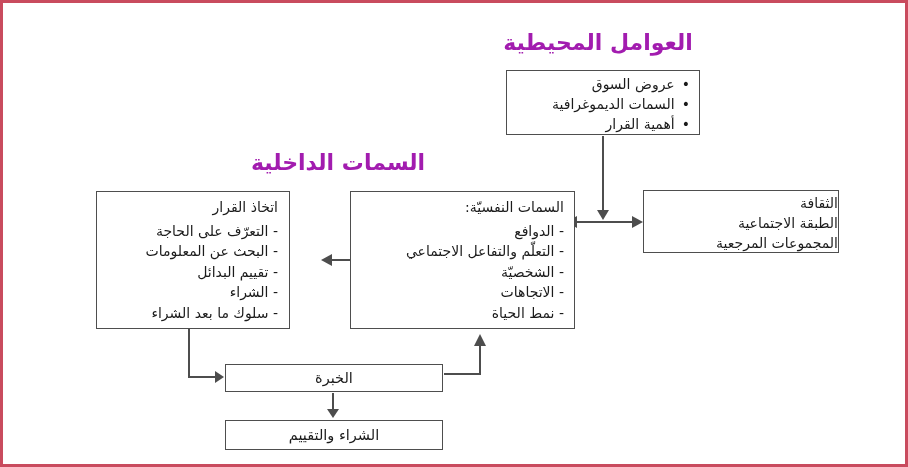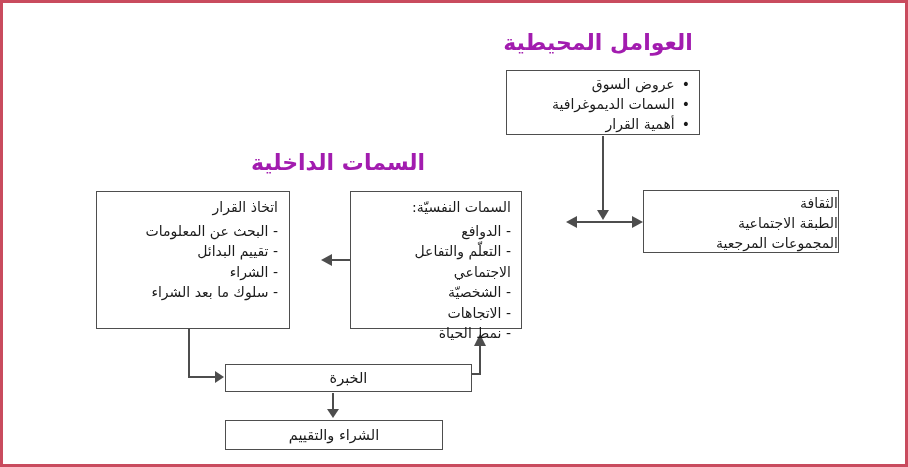--- a/index.html
+++ b/index.html
@@ -41,31 +41,31 @@
     border: 1.5px solid #4e4e4e;
     background: #ffffff;
     direction: rtl;
     text-align: right;
     font-size: 14px;
     line-height: 20px;
     color: #1b1b1b;
   }
   .env-box      { left: 503px; top:  67px; width: 194px; height: 65px;  padding: 3px 9px 0 4px; }
   .ext-box      { left: 640px; top: 187px; width: 196px; height: 63px;  padding: 2px 0 0 4px; }
-  .psych-box    { left: 347px; top: 188px; width: 172px; height: 138px; padding: 5px 10px 0 4px; line-height: 20.5px; }
+  .psych-box    { left: 347px; top: 188px; width: 225px; height: 138px; padding: 5px 10px 0 4px; line-height: 20.5px; }
   .decision-box { left:  93px; top: 188px; width: 194px; height: 138px; padding: 5px 11px 0 4px; line-height: 20.5px; }
   .label-box {
     display: flex;
     align-items: center;
     justify-content: center;
     text-align: center;
     font-size: 14.5px;
     padding: 0;
   }
-  .experience-box { left: 222px; top: 361px; width: 247px; height: 28px; }
+  .experience-box { left: 222px; top: 361px; width: 218px; height: 28px; }
   .purchase-box   { left: 222px; top: 417px; width: 218px; height: 30px; }
   .bullet-item::before {
     content: "•";
     font-size: 14px;
     margin-left: 7px;
   }
   .box-title { margin-bottom: 3px; }
   .h-env { left: 470px; top:  27px; width: 250px; }
   .h-ext { left: 617px; top: 145px; width: 240px; }
   .h-int { left: 215px; top: 147px; width: 240px; }
@@ -132,20 +132,21 @@
     <div class="box-title">السمات النفسيّة:</div>
     <div>- الدوافع</div>
     <div>- التعلّم والتفاعل الاجتماعي</div>
     <div>- الشخصيّة</div>
     <div>- الاتجاهات</div>
     <div>- نمط الحياة</div>
   </div>
 
   <div class="box decision-box">
     <div class="box-title">اتخاذ القرار</div>
+    <div>- التعرّف على الحاجة</div>
     <div>- البحث عن المعلومات</div>
     <div>- تقييم البدائل</div>
     <div>- الشراء</div>
     <div>- سلوك ما بعد الشراء</div>
   </div>
 
   <div class="box label-box experience-box">
     <span>الخبرة</span>
   </div>
 

